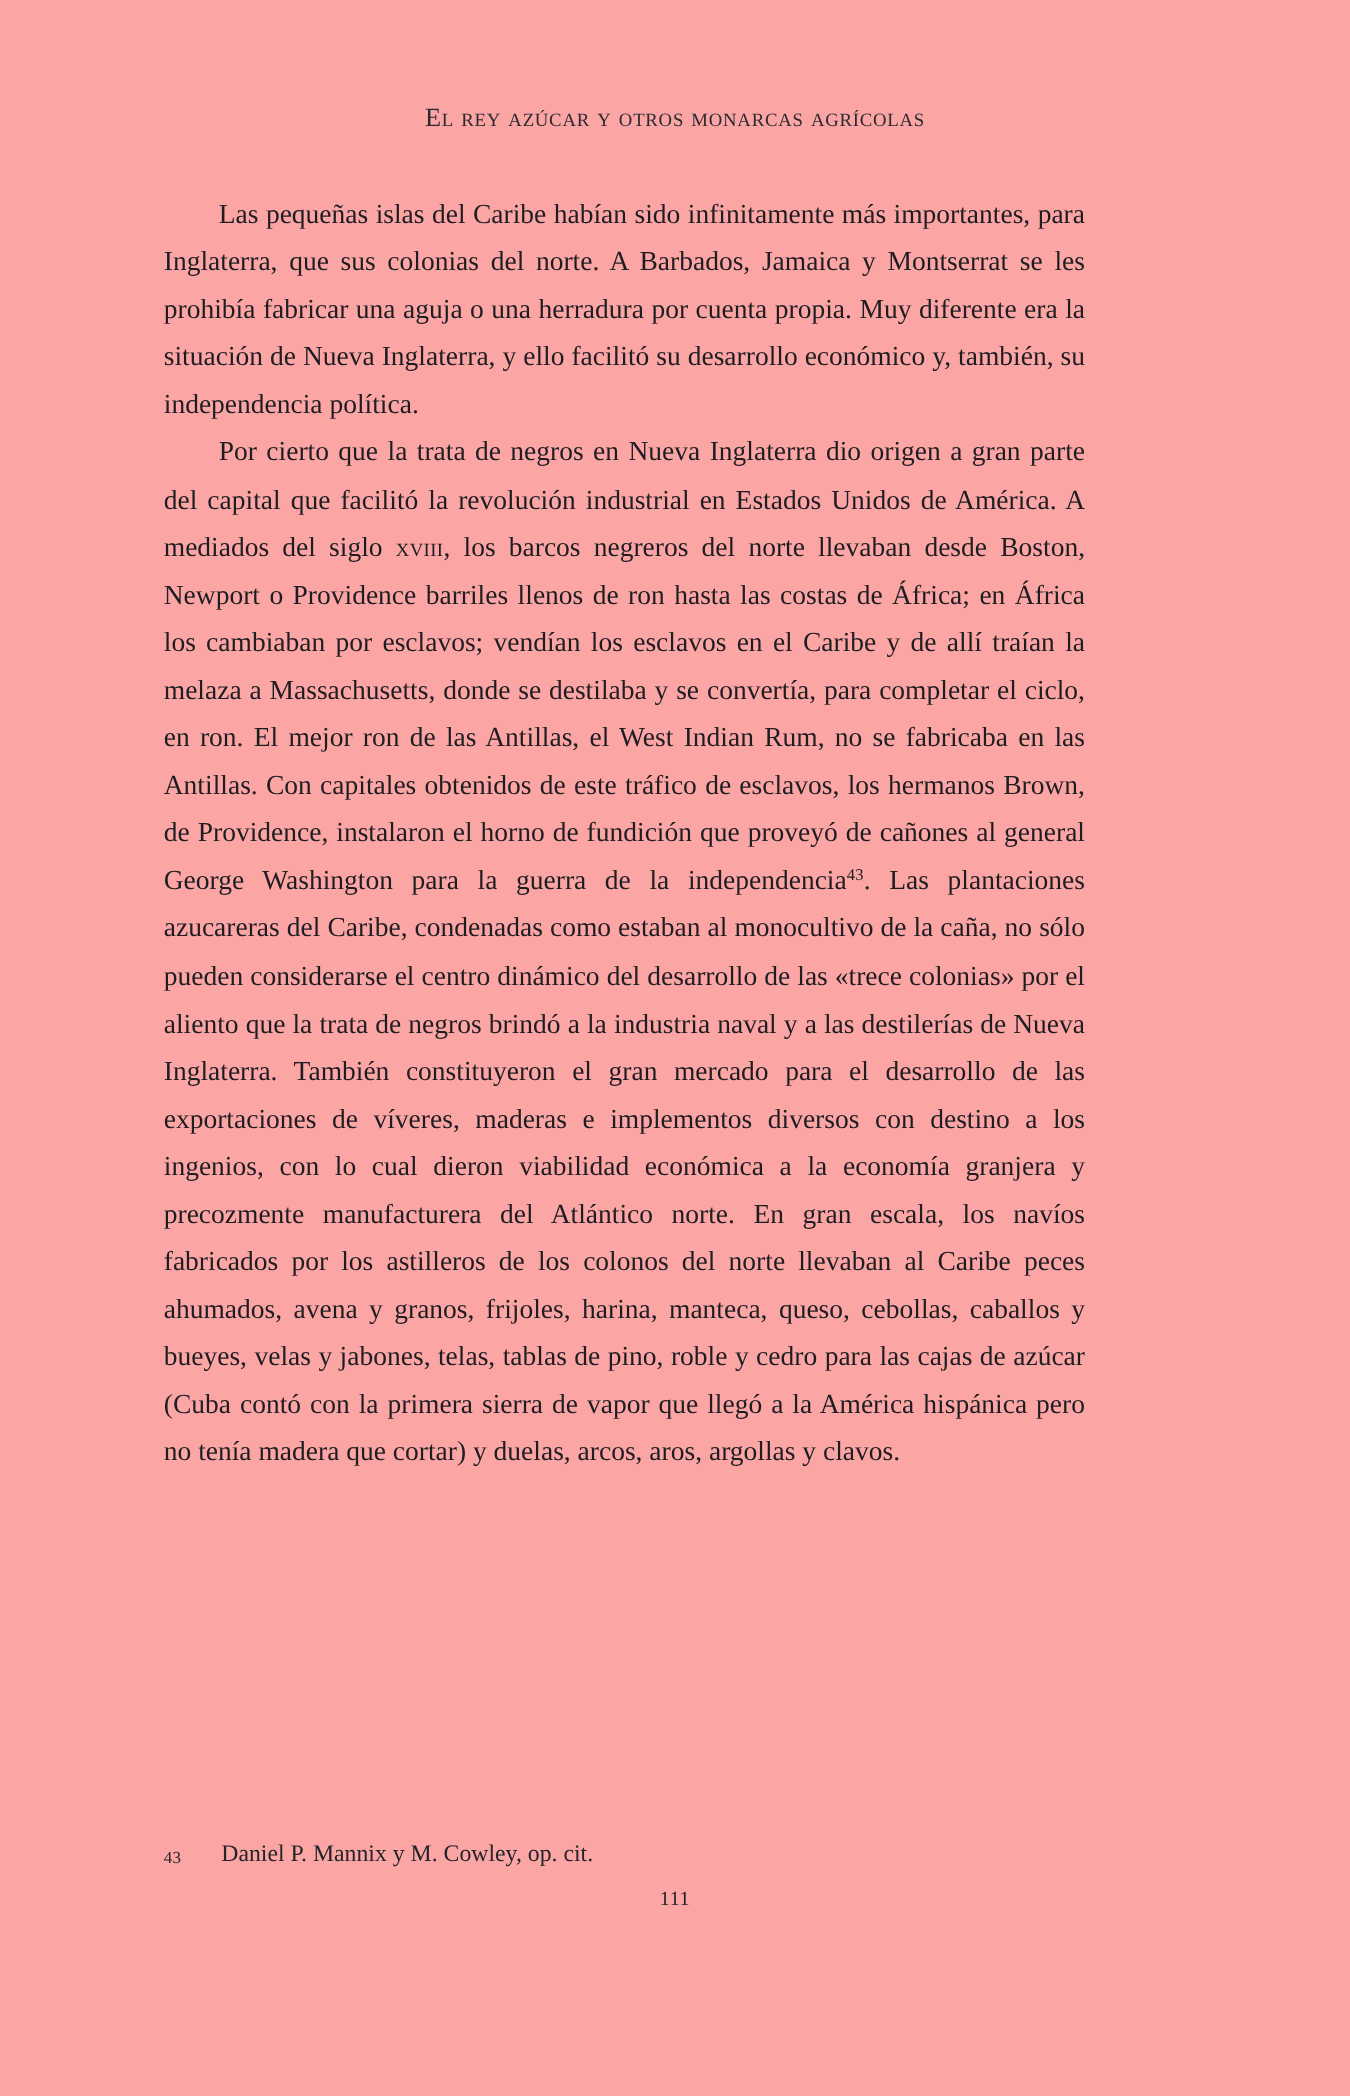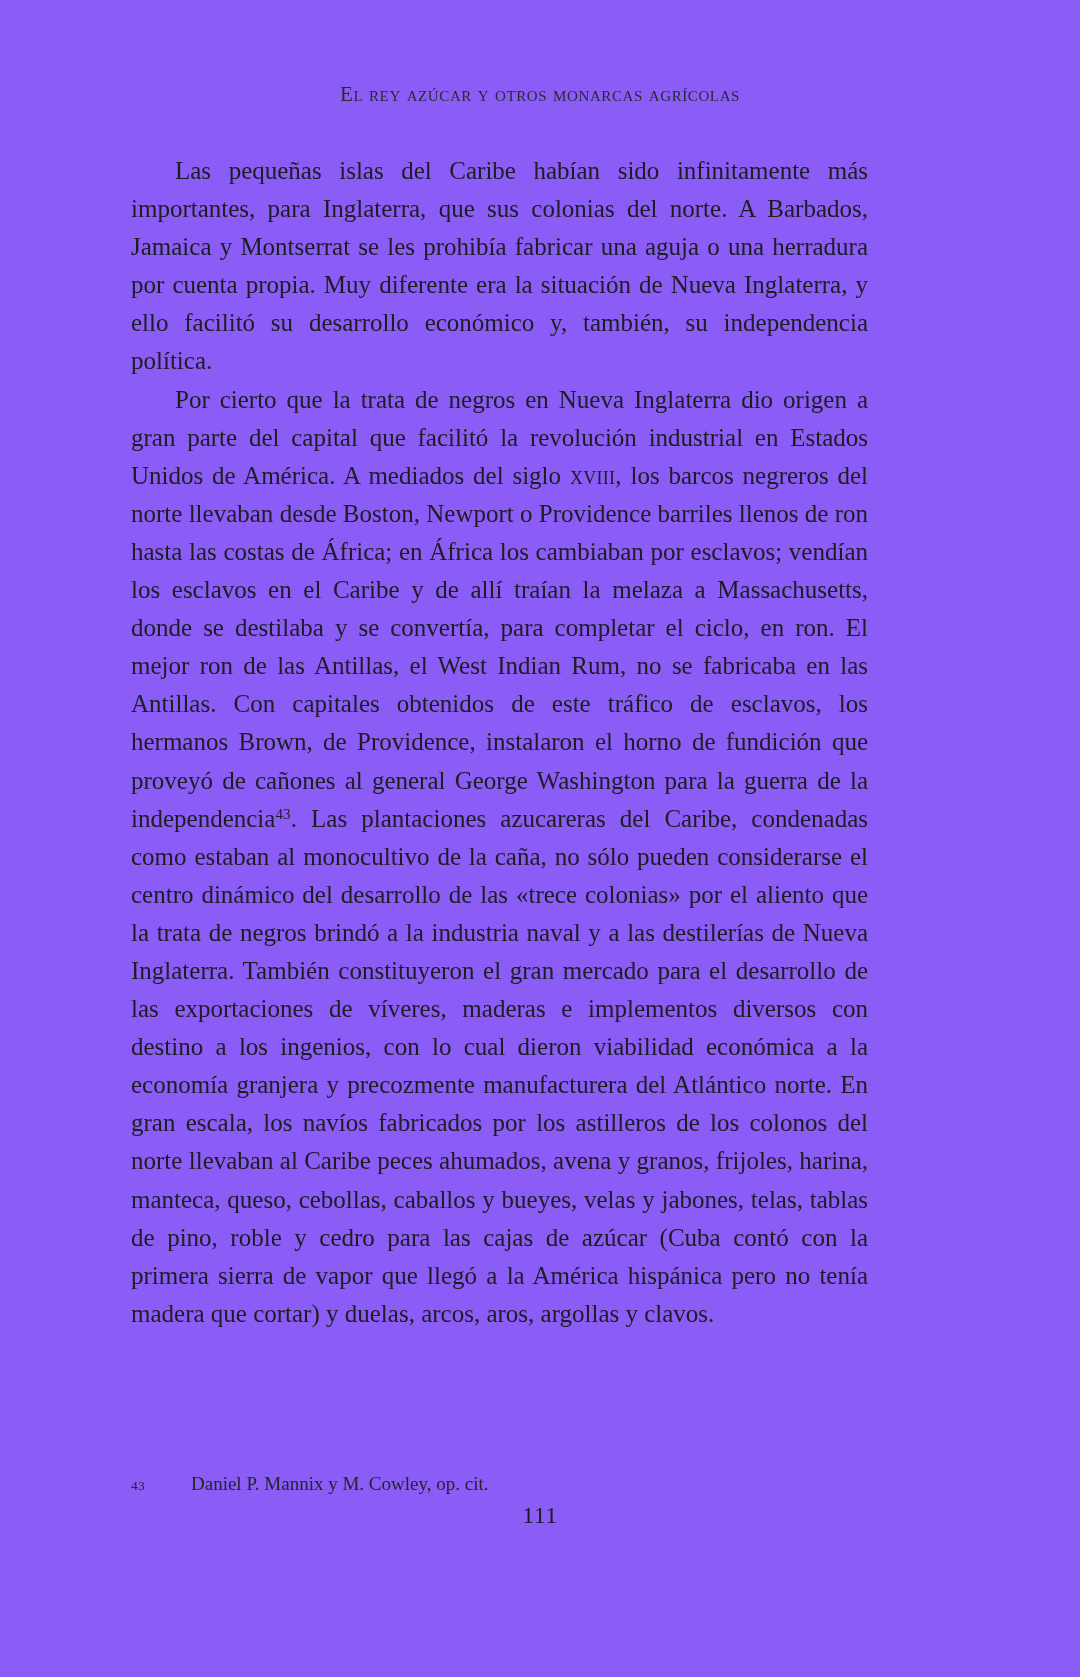--- a/index.html
+++ b/index.html
@@ -10,21 +10,21 @@
   }
   body {
     font-family: "Liberation Serif", "DejaVu Serif", serif;
     color: #1c1c1c;
   }
   .page {
     position: relative;
     width: 1080px;
     height: 1677px;
     margin: 0 auto;
-    background: #8b5cf6;
+    background: #fca5a5;
     box-sizing: border-box;
     overflow: hidden;
   }
 
   
   .running-head {
     position: absolute;
     top: 82px;
     left: 0;
     right: 0;
@@ -43,21 +43,21 @@
 
   
   .textblock {
     position: absolute;
     top: 152px;
     left: 131px;
     width: 737px;
   }
   p.body {
     margin: 0;
-    font-size: 25px;
+    font-size: 22px;
     line-height: 38.1px;
     text-align: justify;
     text-justify: inter-word;
     text-indent: 44px;
     color: #1d1d22;
     hyphens: none;
   }
   p.body.first { text-indent: 44px; }
 
   .smallcaps {
@@ -88,30 +88,30 @@
     line-height: 27px;
     color: #24242a;
   }
   .footnote .fn-num {
     width: 46px;
     flex: 0 0 46px;
     font-size: 13.5px;
     padding-top: 2px;
     letter-spacing: 0.2px;
   }
-  .footnote .fn-text { flex: 1 1 auto; margin-left: 14px; }
+  .footnote .fn-text { flex: 1 1 auto; }
 
   
   .folio {
     position: absolute;
     bottom: 148px;
     left: 0;
     right: 0;
     text-align: center;
-    font-size: 24px;
+    font-size: 16px;
     color: #1d1d22;
     letter-spacing: 0.5px;
   }
 </style>
 </head>
 <body>
 
 <div class="page">
 
   <div class="running-head">

